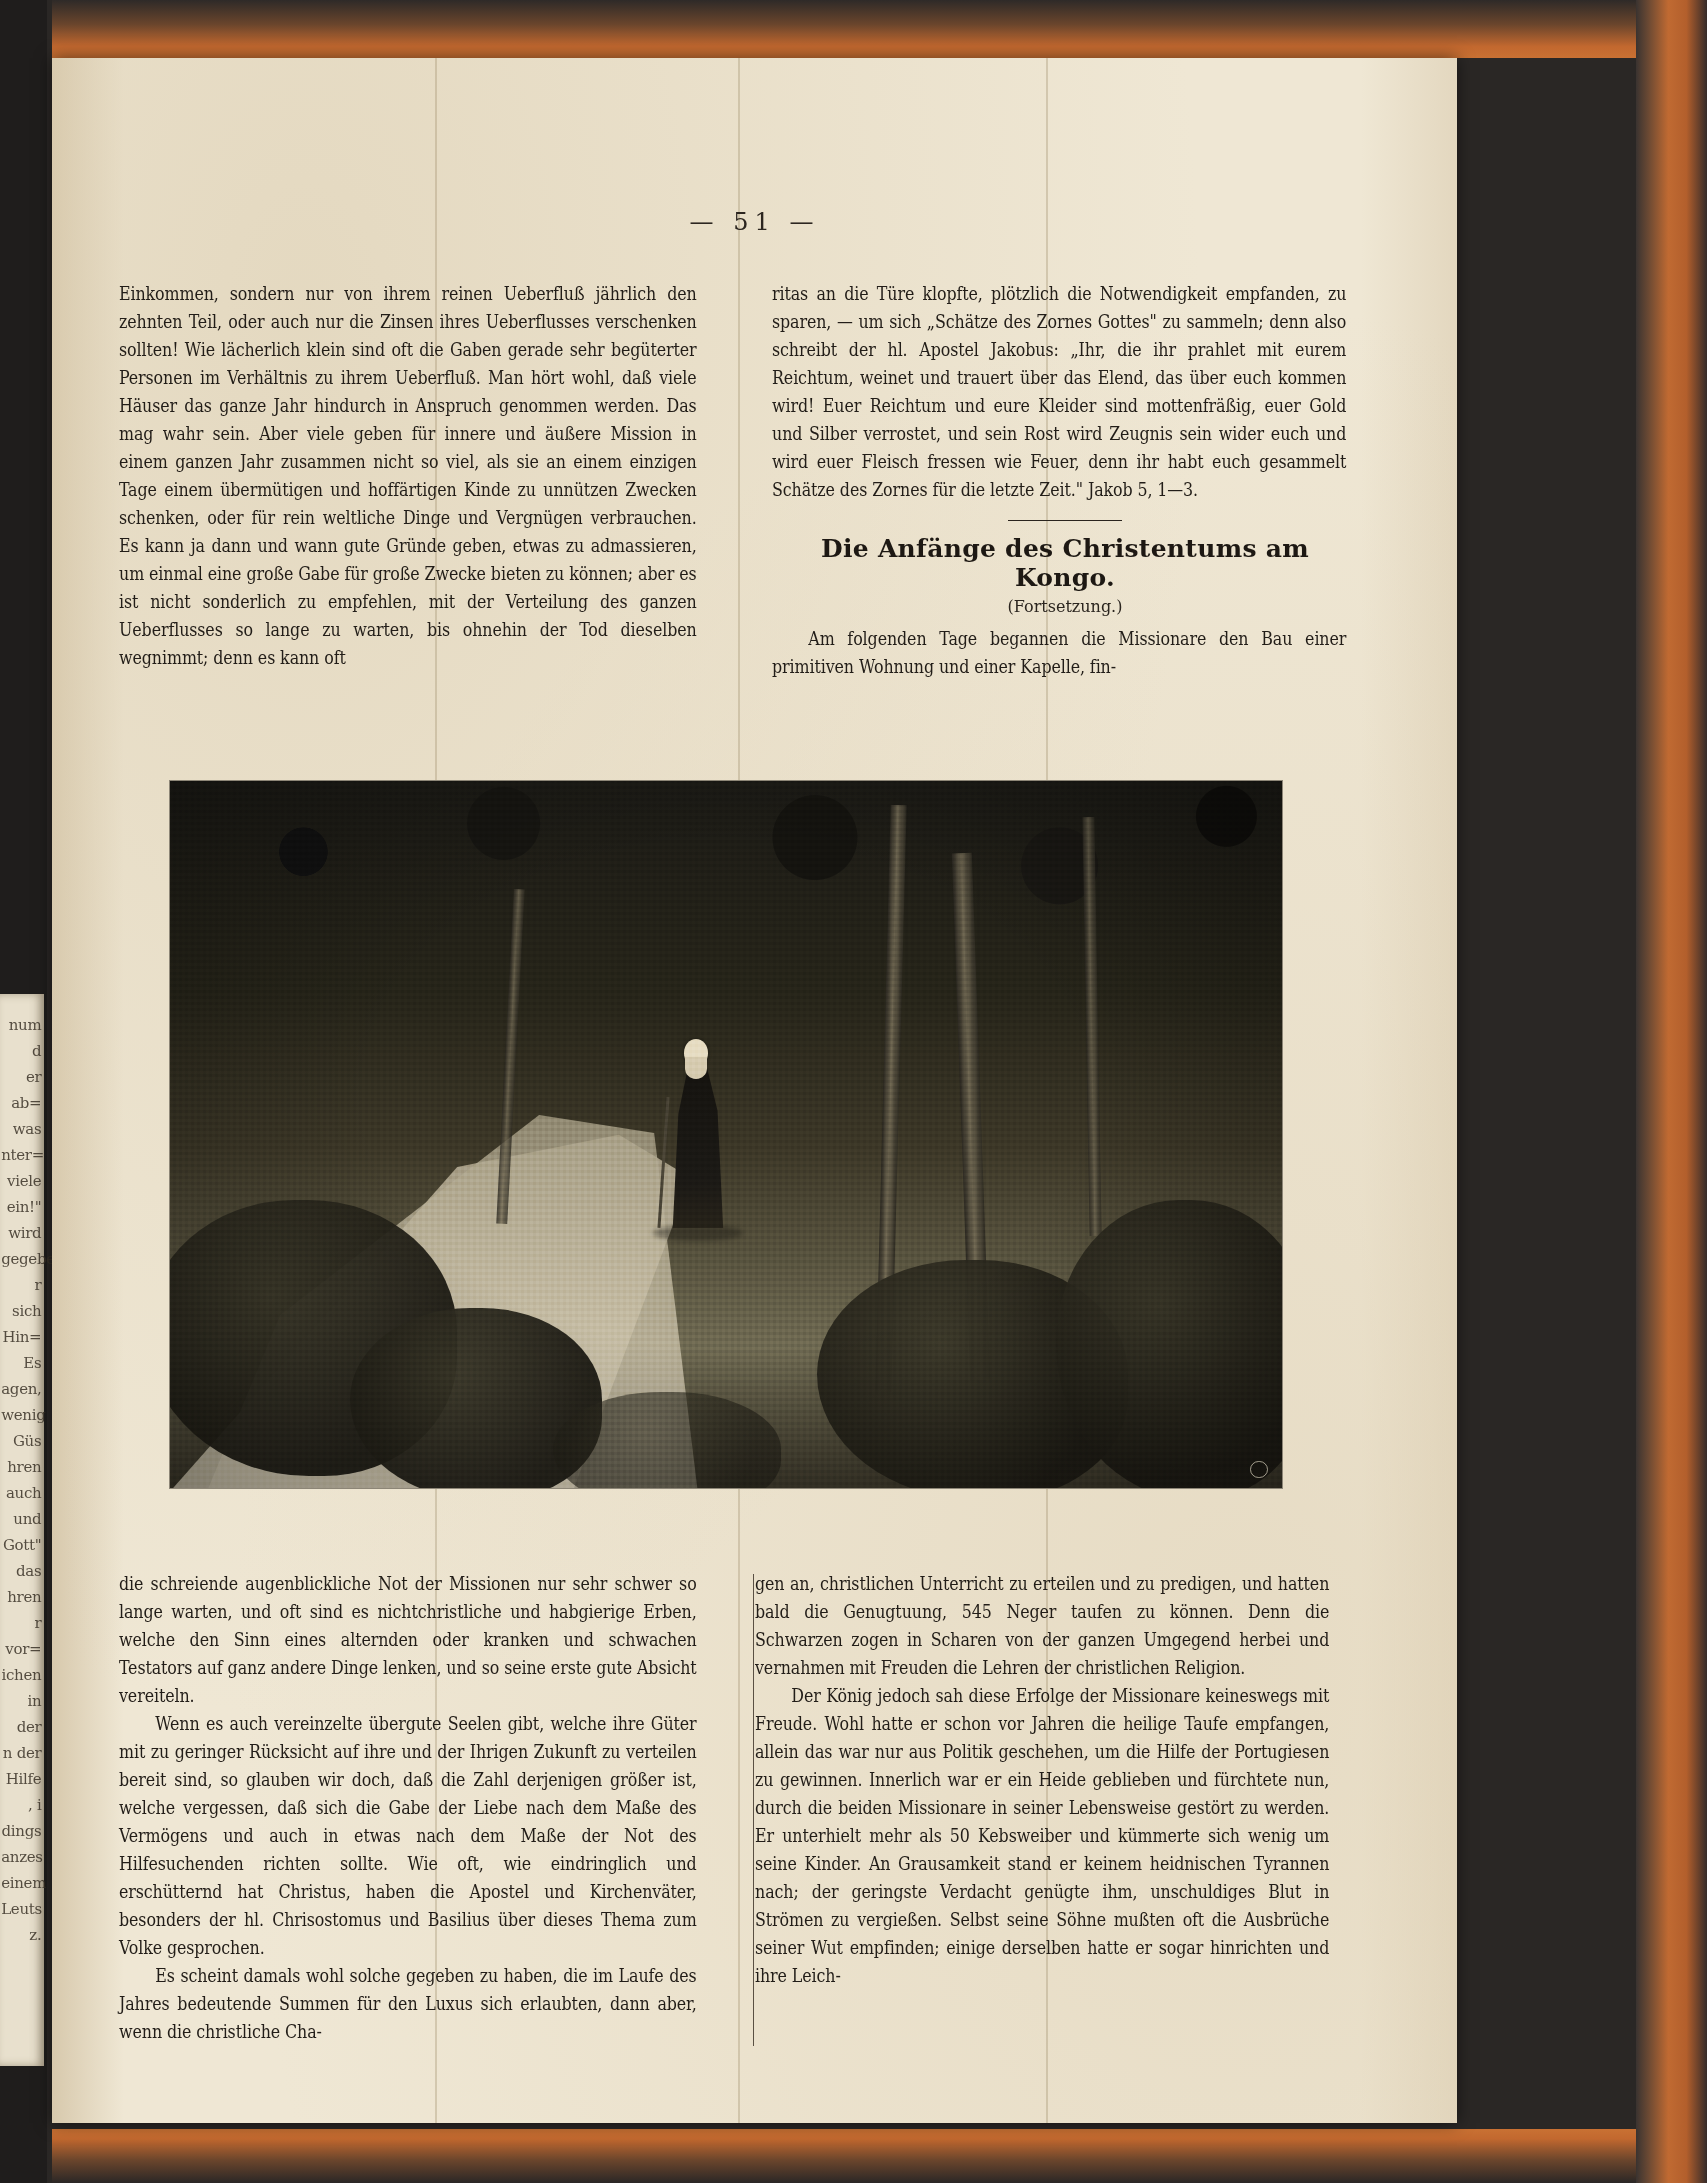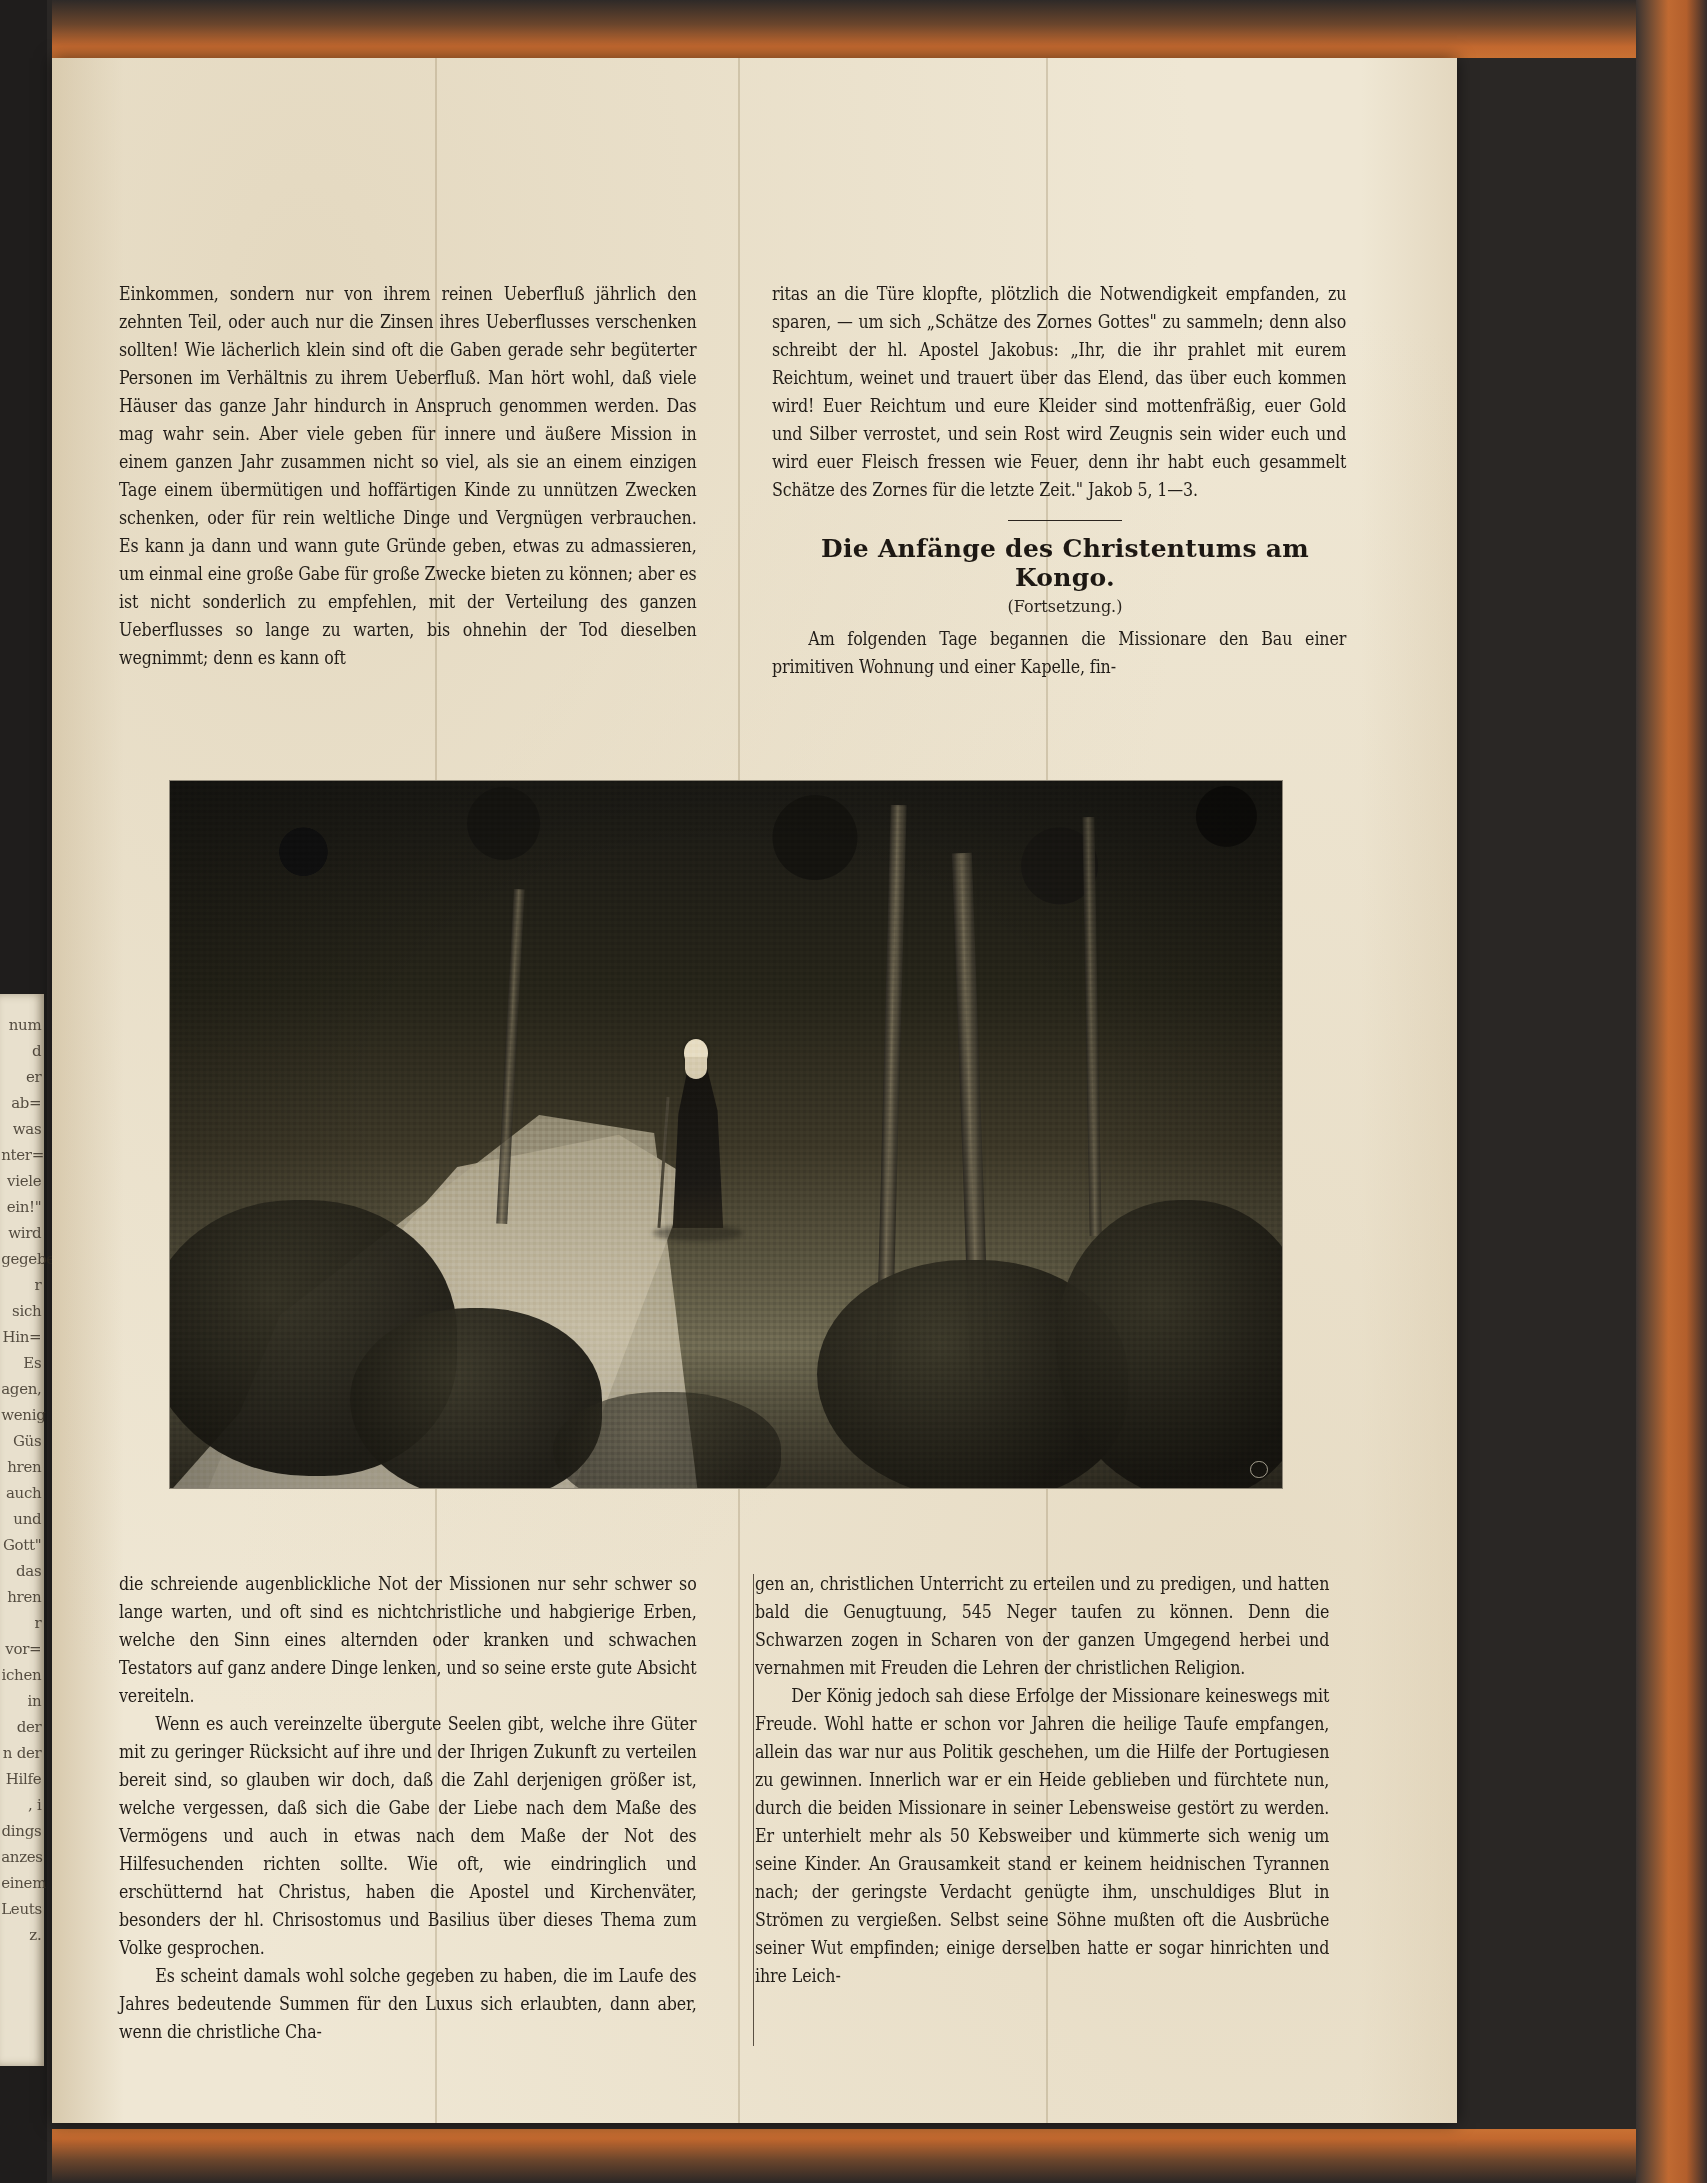--- a/index.html
+++ b/index.html
@@ -391,20 +391,21 @@
   <div class="cover-top-block"></div>
   <div class="cover-bottom-block"></div>
   <div class="cover-strip"></div>
 
   <div class="page">
 
     <div class="fold f1"></div>
     <div class="fold f2"></div>
     <div class="fold f3"></div>
 
+    <div class="folio">—  51  —</div>
 
     <div class="body">
       <div class="rule-vert"></div>
       <div class="columns-top">
         <div class="col left">
           <p class="t">Einkommen, sondern nur von ihrem reinen Ueberfluß jährlich den zehnten Teil, oder auch nur die Zinsen ihres Ueberflusses verschenken sollten!    Wie lächerlich klein sind oft die Gaben gerade sehr begüterter Personen im Verhältnis zu ihrem Ueberfluß.   Man hört wohl, daß viele Häuser das ganze Jahr hindurch in Anspruch genommen werden.   Das mag wahr sein.   Aber viele geben für innere und äußere Mission in einem ganzen Jahr zusammen nicht so viel, als sie an einem einzigen Tage einem übermütigen und hoffärtigen Kinde zu unnützen Zwecken schenken, oder für rein weltliche Dinge und Vergnügen verbrauchen.    Es kann ja dann und wann gute Gründe geben, etwas zu admassieren, um einmal eine große Gabe für große Zwecke bieten zu können; aber es ist nicht sonderlich zu empfehlen, mit der Verteilung des ganzen Ueberflusses so lange zu warten, bis ohnehin der Tod dieselben wegnimmt; denn es kann oft</p>
         </div>
         <div class="col right">
           <p class="t">ritas an die Türe klopfte, plötzlich die Notwendigkeit empfanden, zu sparen, — um sich „Schätze des Zornes Gottes" zu sammeln; denn also schreibt der hl. Apostel Jakobus: „Ihr, die ihr prahlet mit eurem Reichtum, weinet und trauert über das Elend, das über euch kommen wird! Euer Reichtum und eure Kleider sind mottenfräßig, euer Gold und Silber verrostet, und sein Rost wird Zeugnis sein wider euch und wird euer Fleisch fressen wie Feuer, denn ihr habt euch gesammelt Schätze des Zornes für die letzte Zeit."   Jakob 5, 1—3.</p>
           <div class="sect-rule"></div>

